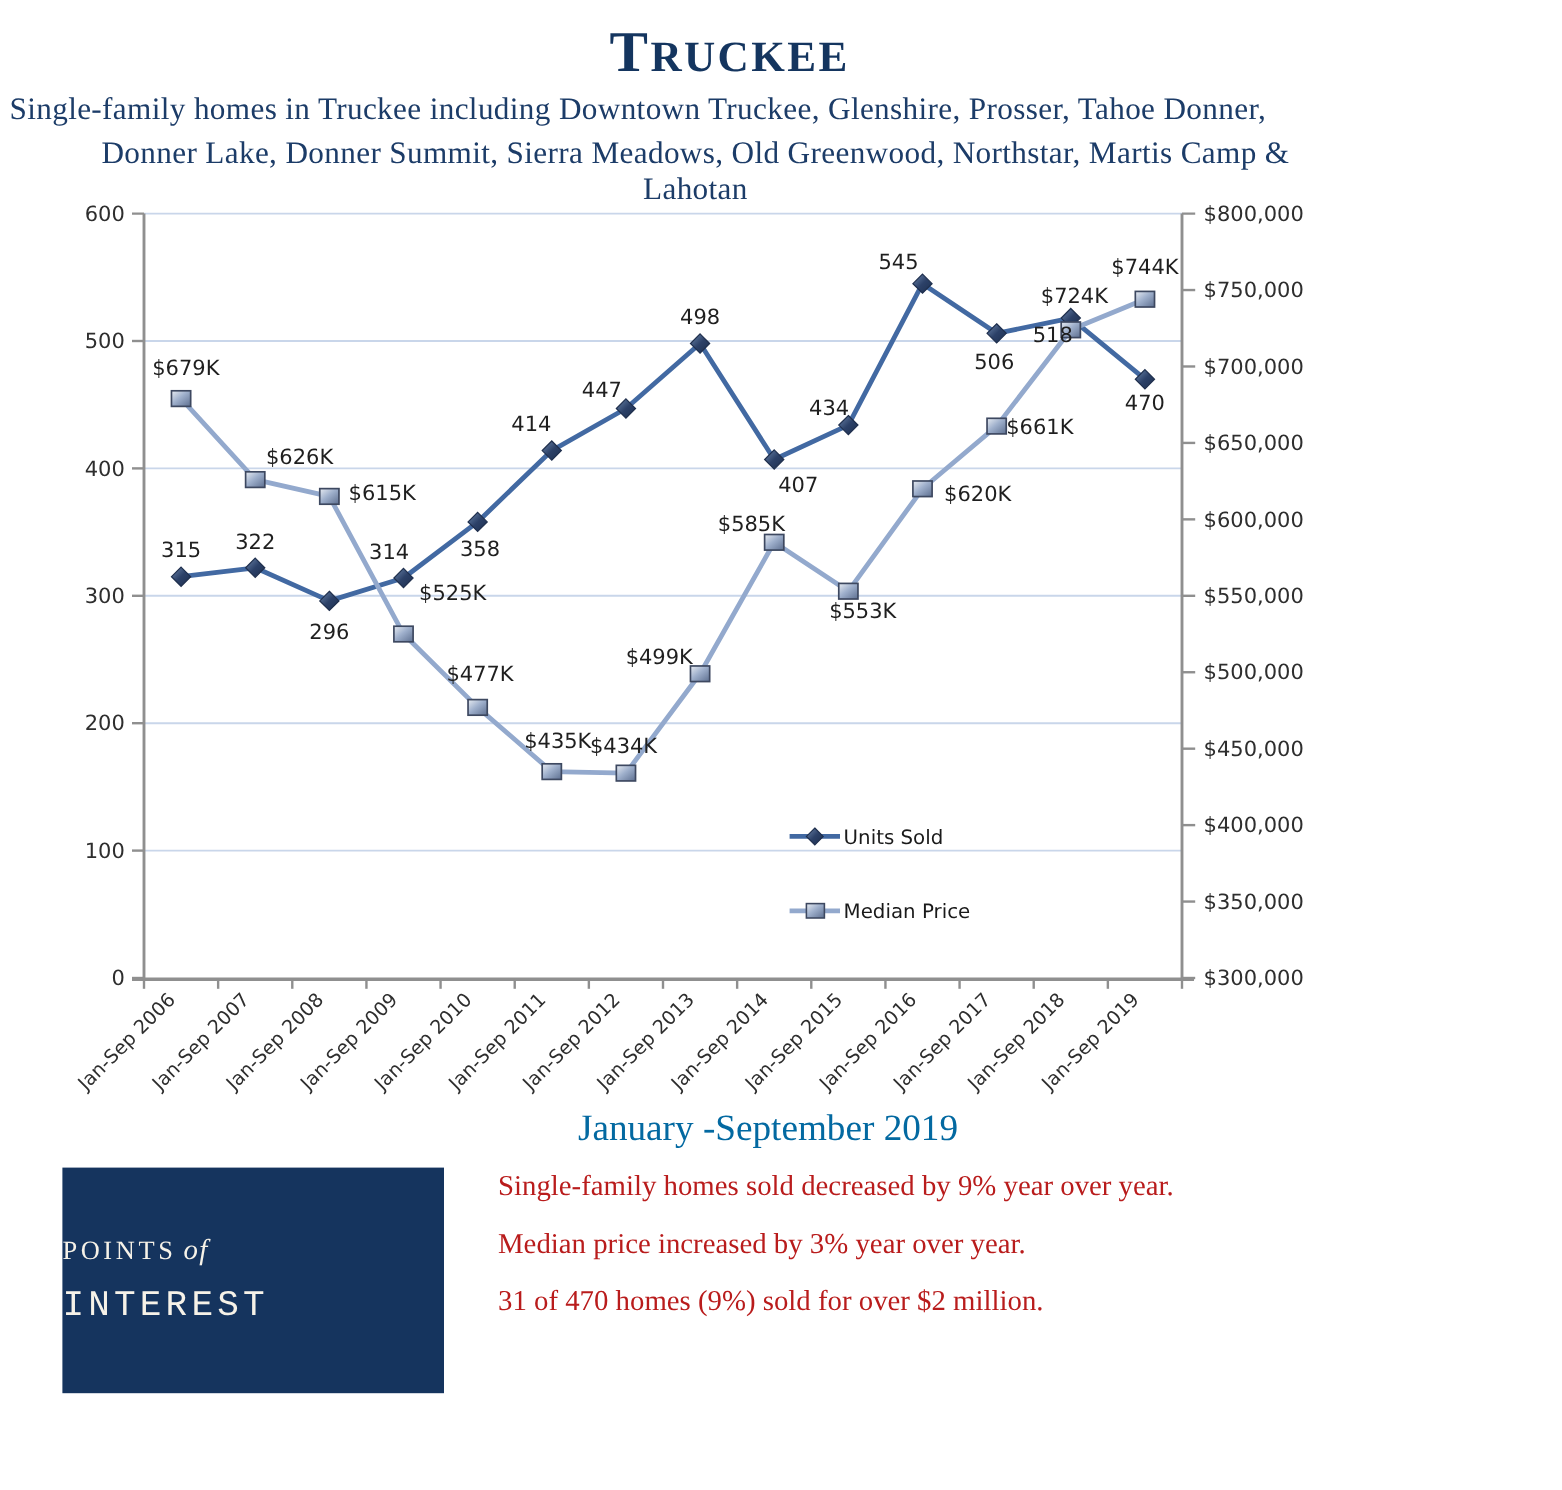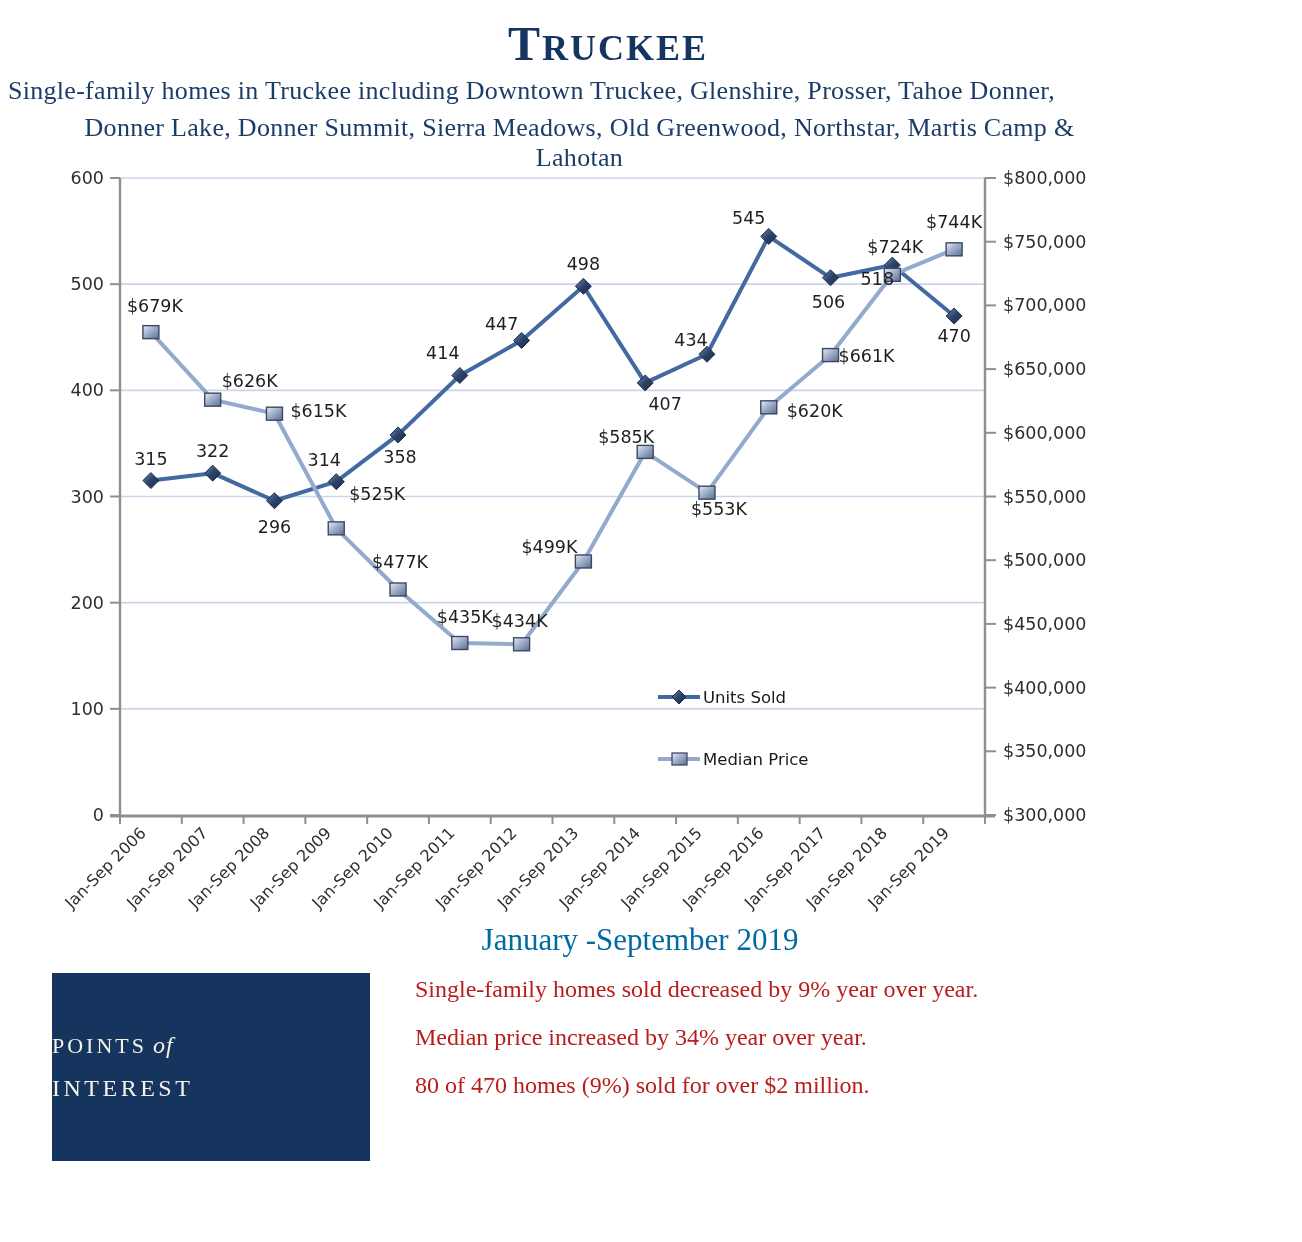--- a/index.html
+++ b/index.html
@@ -18,21 +18,21 @@
   #chart{position:absolute;top:155px;left:0;}
   #chart text{font-family:"DejaVu Sans","Liberation Sans",sans-serif;}
   
   .period-heading{position:absolute;top:922px;left:340px;width:600px;text-align:center;
                   font-family:"Liberation Serif",serif;font-size:31px;color:#0369a1;}
   .poi-box{position:absolute;left:52px;top:973px;width:318px;height:188px;background:#15345e;
            display:flex;flex-direction:column;justify-content:center;box-sizing:border-box;}
   .poi-line1{font-family:"Liberation Serif",serif;color:#f6f2e8;}
   .poi-caps1{font-size:22px;letter-spacing:3px;}
   .poi-of{font-size:24px;font-style:italic;letter-spacing:1px;margin-left:6px;}
-  .poi-line2{font-family:Liberation Serif, serif;color:#f6f2e8;font-size:24px;letter-spacing:3.5px;margin-top:16px;}
+  .poi-line2{font-family:Liberation Mono, monospace;color:#f6f2e8;font-size:30px;letter-spacing:3.5px;margin-top:16px;}
   .bullets{position:absolute;left:415px;top:976px;width:780px;display:flex;flex-direction:column;gap:21px;}
   .bullets p{margin:0;font-family:"Liberation Serif",serif;font-size:24px;color:#b91c1c;}
 </style>
 </head>
 <body>
 
 <div id="page">
 
   <div class="title"><span class="t-init">T</span><span class="t-rest">RUCKEE</span></div>
 
@@ -196,17 +196,17 @@
 
   <div class="period-heading">January -September 2019</div>
 
   <div class="poi-box">
     <div class="poi-line1"><span class="poi-caps1">POINTS</span><span class="poi-of">of</span></div>
     <div class="poi-line2">INTEREST</div>
   </div>
 
   <div class="bullets">
     <p>Single-family homes sold decreased by 9% year over year.</p>
-    <p>Median price increased by 34% year over year.</p>
-    <p>80 of 470 homes (9%) sold for over $2 million.</p>
+    <p>Median price increased by 3% year over year.</p>
+    <p>31 of 470 homes (9%) sold for over $2 million.</p>
   </div>
 
 </div>
 
 </body></html>

